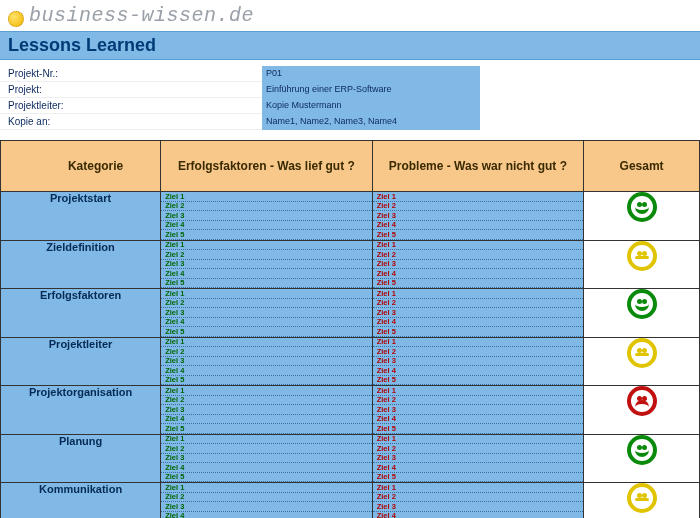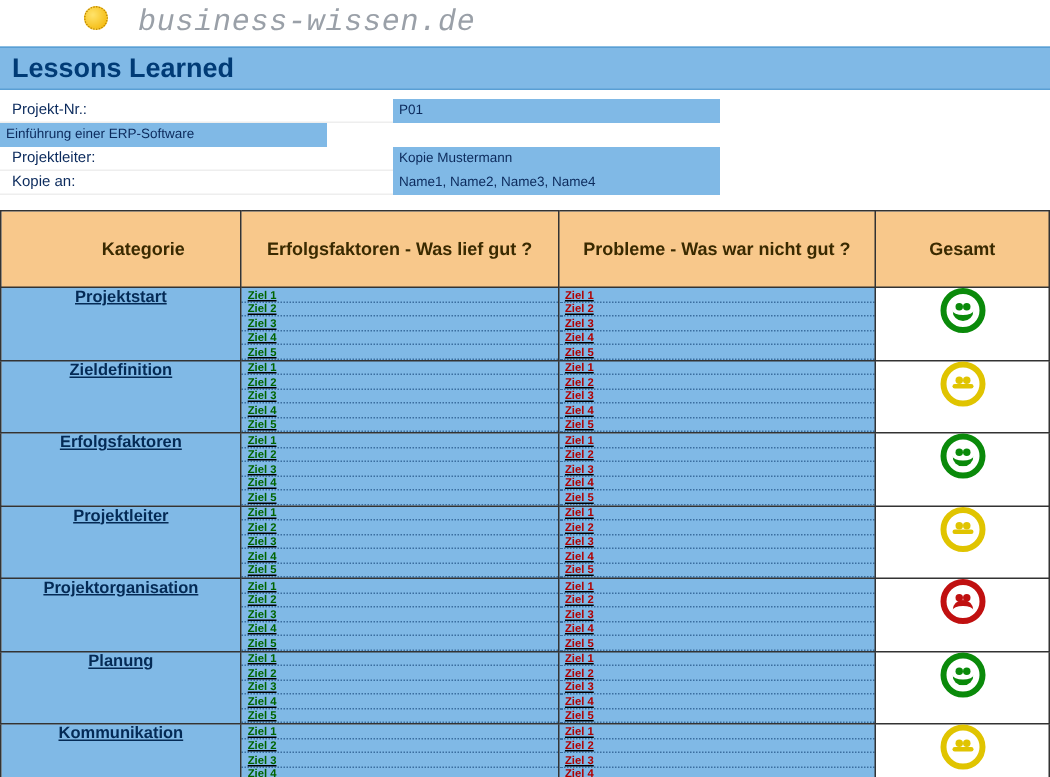--- a/index.html
+++ b/index.html
@@ -6,24 +6,23 @@
   body {
     margin: 0;
     padding: 0;
     font-family: Arial, sans-serif;
     font-size: 11px;
     background: #fff;
     width: 700px;
   }
   .header {
     display: flex;
-    align-items: flex-start;
+    align-items: flex-end;
     padding: 4px 8px;
-    gap: 20px;
-    margin-left: 48px;
+    gap: 5px;
   }
   .logo-dot {
     width: 16px; height: 16px; border-radius: 50%;
     background: radial-gradient(circle at 35% 35%, #ffe36b, #f2b400);
     border: 1px dotted #c08a00;
   }
   .brand {
     font-family: "Courier New", monospace;
     font-style: italic;
     font-size: 20px;
@@ -78,21 +77,20 @@
     border: 1px solid #333;
   }
   table.main th.cat { width: 159px; padding-left: 36px; }
   table.main th.good { width: 210px; }
   table.main th.bad { width: 210px; }
   table.main th.total { width: 115px; }
   table.main td {
     border: 1px solid #333;
     vertical-align: top;
     padding: 0;
-    text-decoration: underline;
   }
   td.cat-cell {
     background: #80b9e6;
     text-align: center;
     color: #042a55;
     font-weight: bold;
     font-size: 11px;
     vertical-align: middle;
   }
   td.list-cell {
@@ -153,20 +151,21 @@
 </div>
 
 <div class="title-bar">Lessons Learned</div>
 
 <div class="meta" id="meta">
     <div class="meta-row">
       <div class="meta-label">Projekt-Nr.:</div>
       <div class="meta-value">P01</div>
     </div>
     <div class="meta-row">
+      <div class="meta-label">Projekt:</div>
       <div class="meta-value">Einführung einer ERP-Software</div>
     </div>
     <div class="meta-row">
       <div class="meta-label">Projektleiter:</div>
       <div class="meta-value">Kopie Mustermann</div>
     </div>
     <div class="meta-row">
       <div class="meta-label">Kopie an:</div>
       <div class="meta-value">Name1, Name2, Name3, Name4</div>
     </div>

